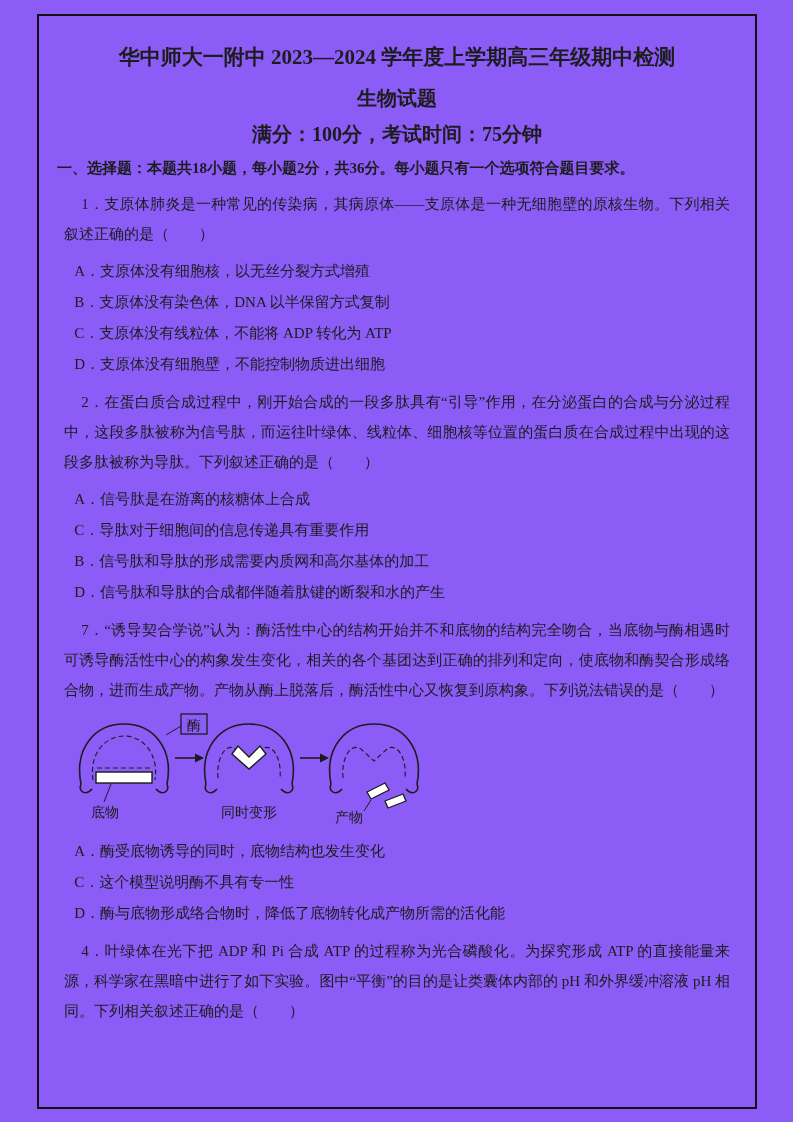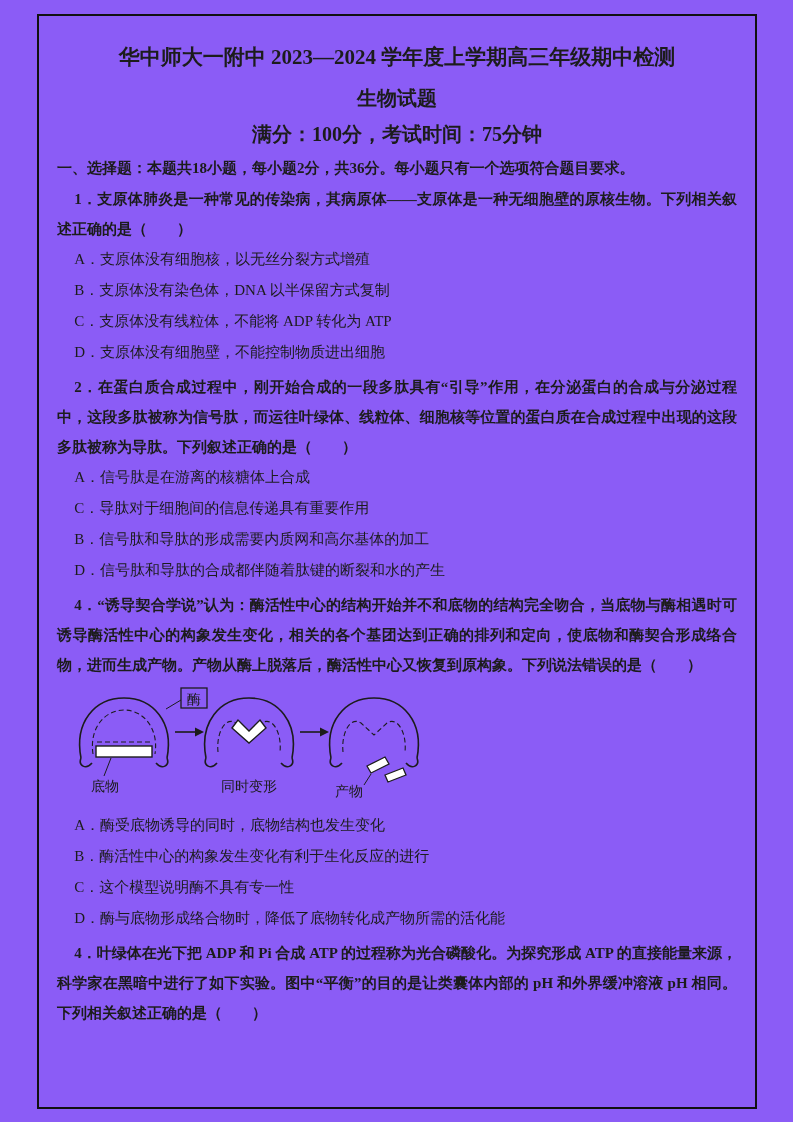--- a/index.html
+++ b/index.html
@@ -57,22 +57,21 @@
     font-weight: bold;
     line-height: 28px;
     margin: 0 0 2px 0;
   }
   .question { margin: 0 0 4px 0; }
   .stem {
     font-size: 15px;
     line-height: 30px;
     text-align: justify;
     text-indent: 1.15em;
-    margin: 0;
-    font-weight: bold;
+    margin: 7px;
   }
   .option {
     font-size: 15px;
     line-height: 31px;
     text-indent: 1.15em;
     margin: 0;
     white-space: normal;
   }
   .diagram-wrap {
     margin: 6px 0 2px 12px;
@@ -105,21 +104,21 @@
 
     <div class="question">
       <p class="stem">2．在蛋白质合成过程中，刚开始合成的一段多肽具有“引导”作用，在分泌蛋白的合成与分泌过程中，这段多肽被称为信号肽，而运往叶绿体、线粒体、细胞核等位置的蛋白质在合成过程中出现的这段多肽被称为导肽。下列叙述正确的是（　　）</p>
       <p class="option">A．信号肽是在游离的核糖体上合成</p>
       <p class="option">C．导肽对于细胞间的信息传递具有重要作用</p>
       <p class="option">B．信号肽和导肽的形成需要内质网和高尔基体的加工</p>
       <p class="option">D．信号肽和导肽的合成都伴随着肽键的断裂和水的产生</p>
     </div>
 
     <div class="question">
-      <p class="stem">4．“诱导契合学说”认为：酶活性中心的结构开始并不和底物的结构完全吻合，当底物与酶相遇时可诱导酶活性中心的构象发生变化，相关的各个基团达到正确的排列和定向，使底物和酶契合形成络合物，进而生成产物。产物从酶上脱落后，酶活性中心又恢复到原构象。下列说法错误的是（　　）</p>
+      <p class="stem">7．“诱导契合学说”认为：酶活性中心的结构开始并不和底物的结构完全吻合，当底物与酶相遇时可诱导酶活性中心的构象发生变化，相关的各个基团达到正确的排列和定向，使底物和酶契合形成络合物，进而生成产物。产物从酶上脱落后，酶活性中心又恢复到原构象。下列说法错误的是（　　）</p>
 
       <div class="diagram-wrap">
         <svg width="360" height="118" viewBox="0 0 360 118">
           <defs>
             <g id="dome">
               <path d="M 12 72 C 5 36 26 12 55 12 C 84 12 105 36 98 72" fill="none" stroke="#1c1c1c" stroke-width="1.6"></path>
               <path d="M 12 72 C 9 80 17 84 23 77" fill="none" stroke="#1c1c1c" stroke-width="1.6"></path>
               <path d="M 98 72 C 101 80 93 84 87 77" fill="none" stroke="#1c1c1c" stroke-width="1.6"></path>
             </g>
           </defs>
@@ -161,21 +160,20 @@
             <path d="M 24 66 C 22 46 32 30 42 37 L 55 49 L 68 37 C 78 30 88 46 86 66" fill="none" stroke="#1c1c1c" stroke-width="1.1" stroke-dasharray="5 3"></path>
             <polygon points="48,80 66,71 70,78 52,87" fill="#ffffff" stroke="#1c1c1c" stroke-width="1.3"></polygon>
             <polygon points="66,89 84,82 87,89 69,96" fill="#ffffff" stroke="#1c1c1c" stroke-width="1.3"></polygon>
             <line x1="45" y1="99" x2="52" y2="88" stroke="#1c1c1c" stroke-width="1"></line>
             <text x="16" y="110">产物</text>
           </g>
         </svg>
       </div>
 
       <p class="option">A．酶受底物诱导的同时，底物结构也发生变化</p>
-      <p class="option">B．酶活性中心的构象发生变化有利于生化反应的进行</p>
       <p class="option">C．这个模型说明酶不具有专一性</p>
       <p class="option">D．酶与底物形成络合物时，降低了底物转化成产物所需的活化能</p>
     </div>
 
     <div class="question">
       <p class="stem">4．叶绿体在光下把 ADP 和 Pi 合成 ATP 的过程称为光合磷酸化。为探究形成 ATP 的直接能量来源，科学家在黑暗中进行了如下实验。图中“平衡”的目的是让类囊体内部的 pH 和外界缓冲溶液 pH 相同。下列相关叙述正确的是（　　）</p>
     </div>
 
   </div>
 </div>

